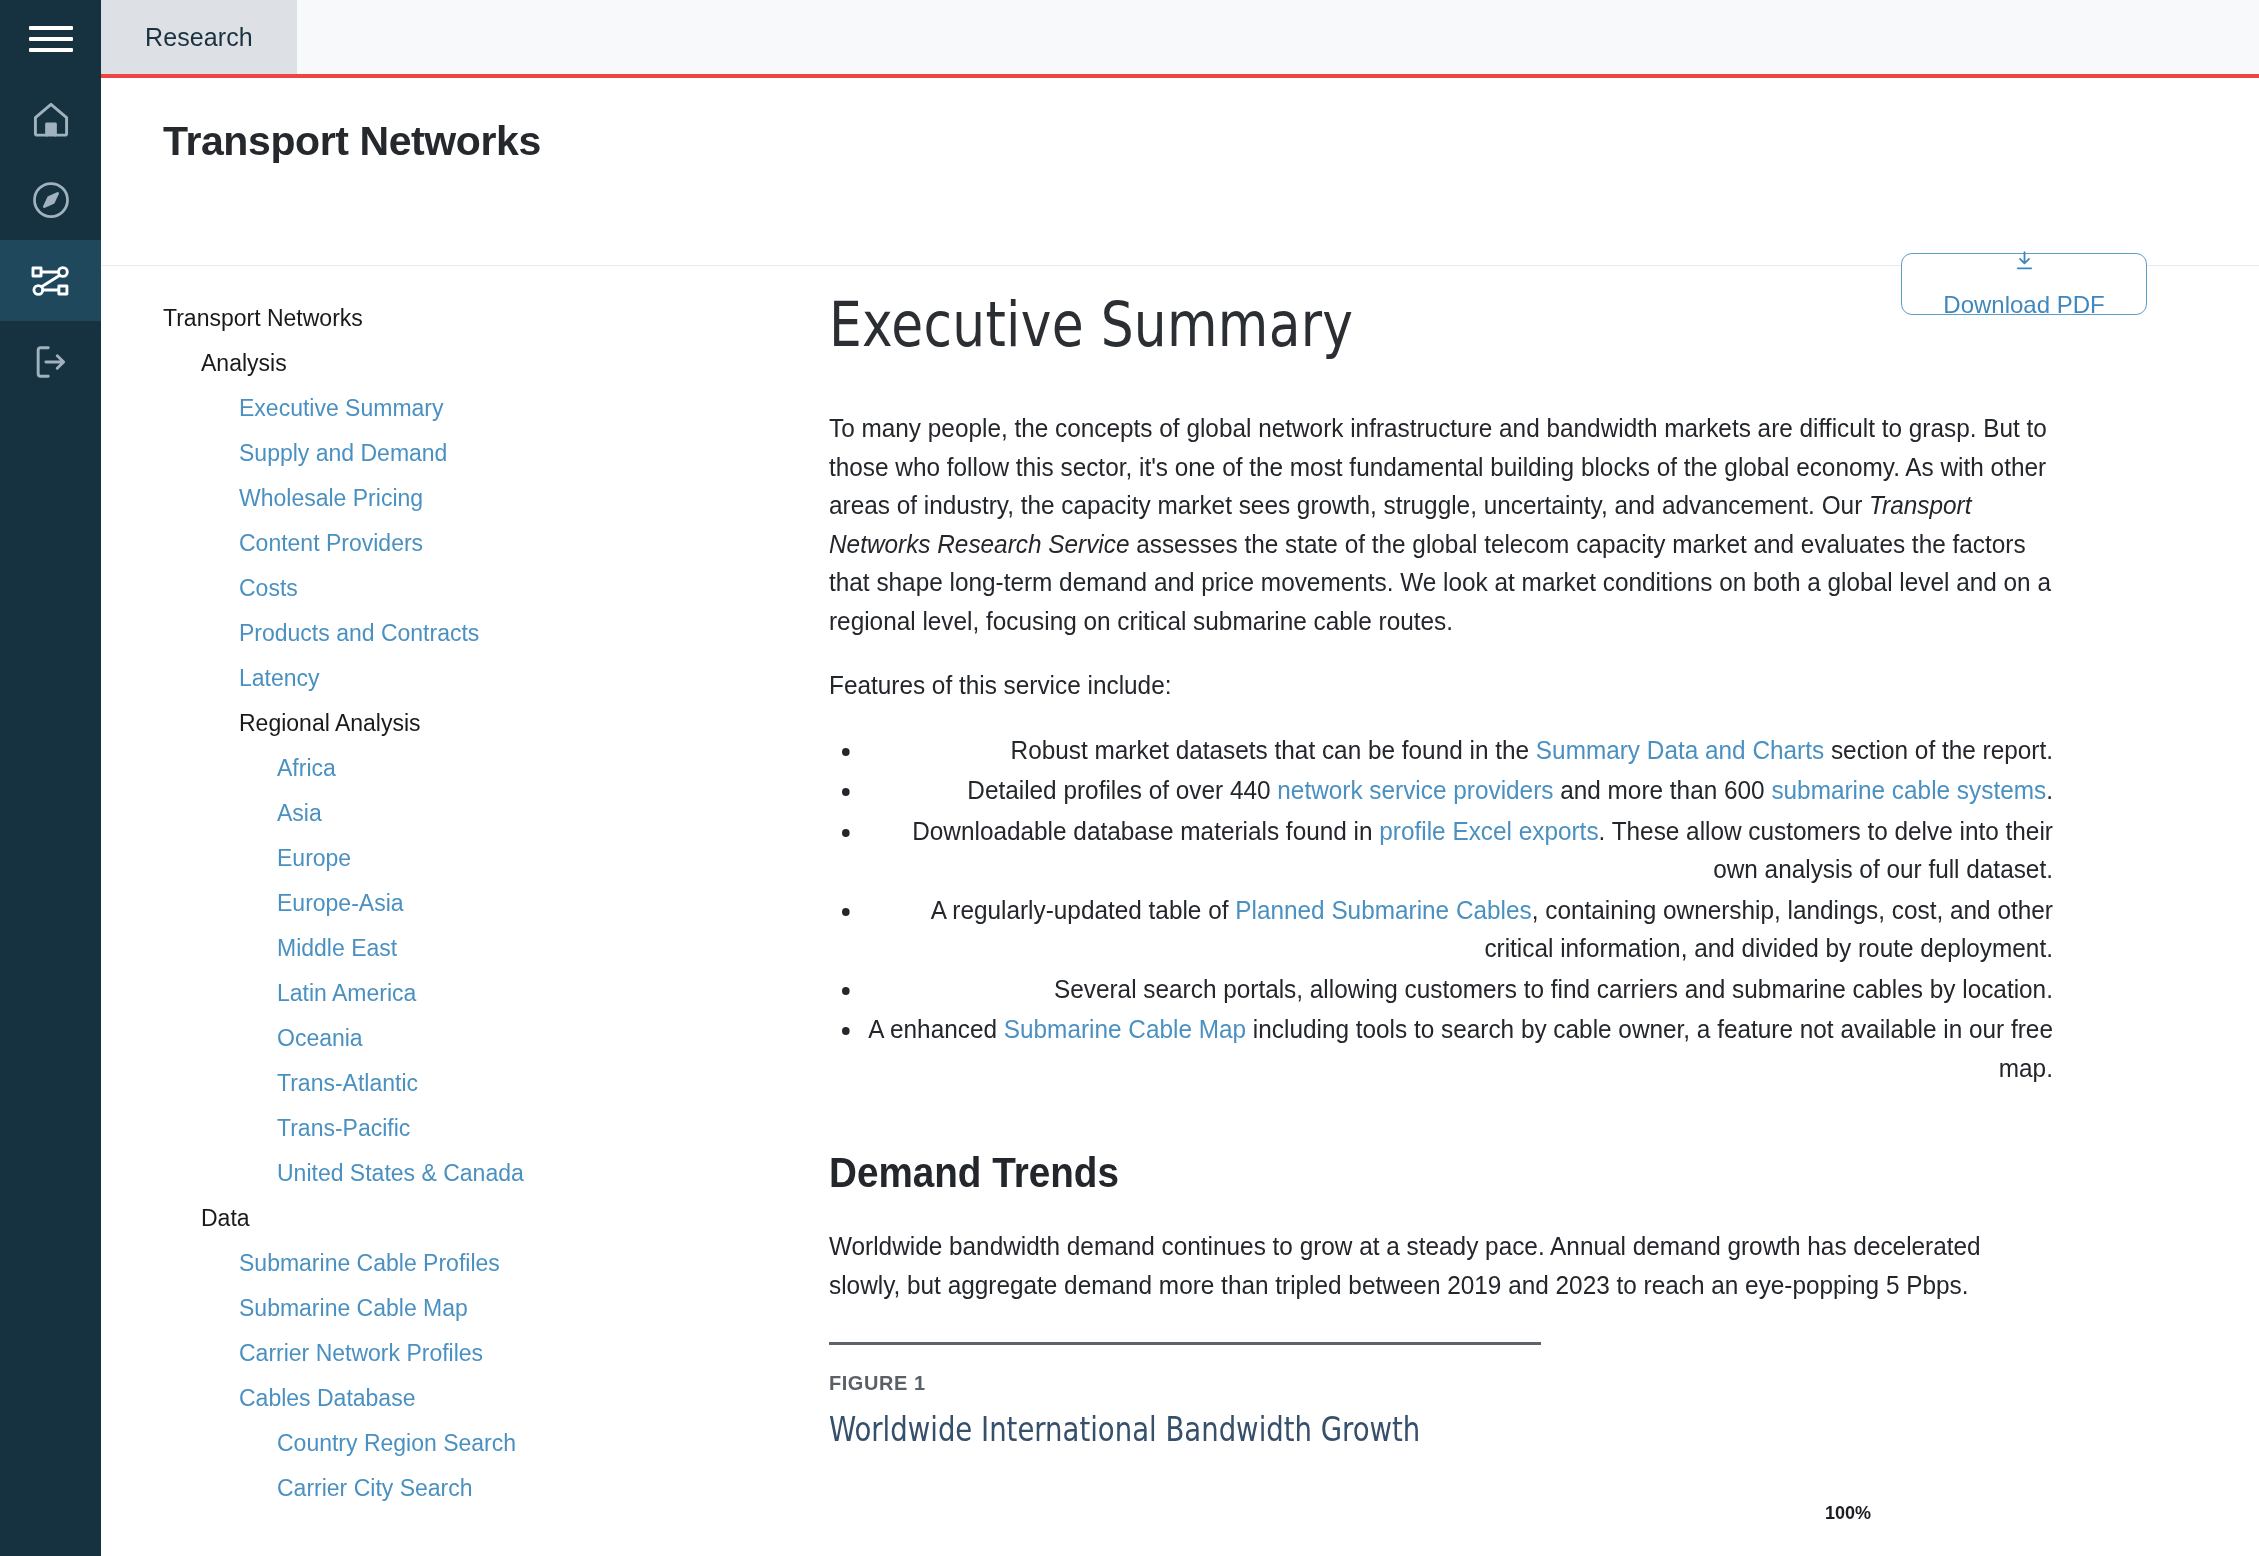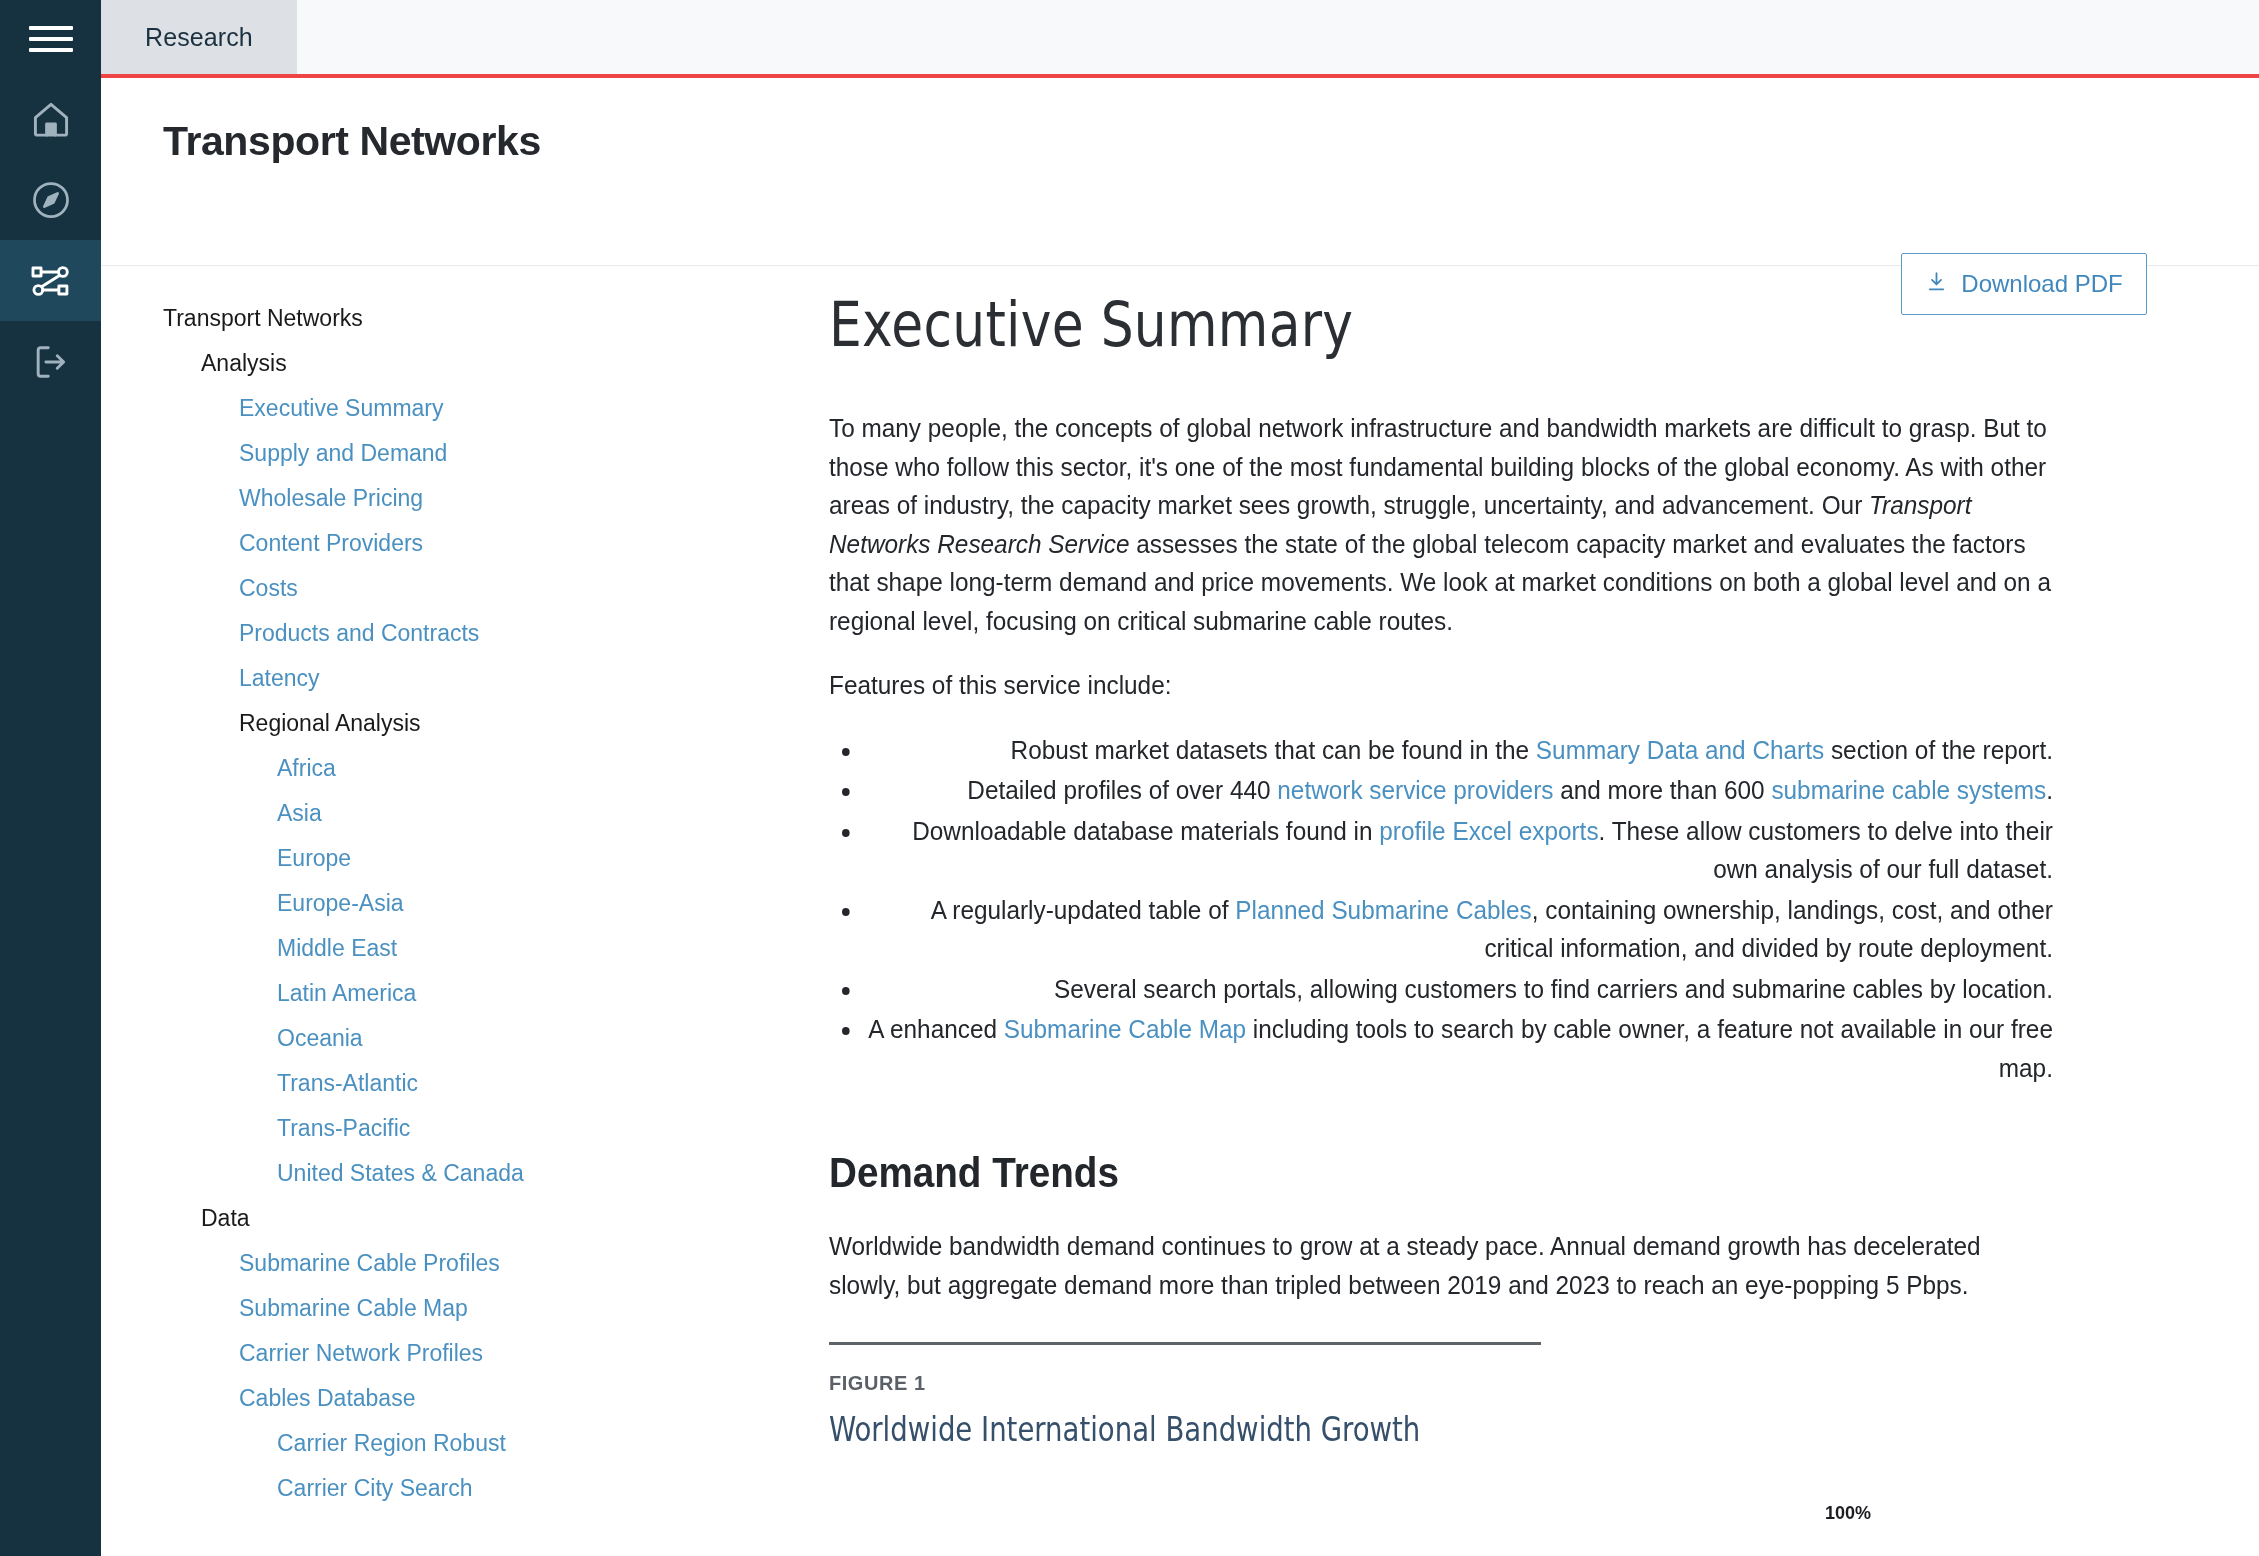--- a/index.html
+++ b/index.html
@@ -61,26 +61,27 @@
     position: relative;
     min-height: 188px;
   }
   #page-title {
     font-size: 41px; font-weight: bold; color: #25282d;
     letter-spacing: -0.4px; margin: 0;
   }
   #dl-btn {
     position: absolute; right: 112px; top: 175px;
     width: 246px; height: 62px;
-    border: 1px solid #5b9bc8; border-radius: 2px;
+    border: 1px solid #5b9bc8; border-radius: 11px;
     background: #ffffff; color: #3f87bc;
     font-size: 24px;
     display: flex; align-items: center; justify-content: center; gap: 13px;
     cursor: pointer;
     font-family: "Liberation Sans", sans-serif;
+    flex-direction: column;
   }
 
   
   #body { flex: 1; display: flex; overflow: hidden; }
 
   
   #toc {
     width: 660px; min-width: 660px;
     padding: 30px 0 0 62px;
     overflow: hidden;
@@ -262,21 +263,21 @@
           <div class="toc-item lvl3">Latin America</div>
           <div class="toc-item lvl3">Oceania</div>
           <div class="toc-item lvl3">Trans-Atlantic</div>
           <div class="toc-item lvl3">Trans-Pacific</div>
           <div class="toc-item lvl3">United States &amp; Canada</div>
           <div class="toc-item lvl1 plain">Data</div>
           <div class="toc-item lvl2">Submarine Cable Profiles</div>
           <div class="toc-item lvl2">Submarine Cable Map</div>
           <div class="toc-item lvl2">Carrier Network Profiles</div>
           <div class="toc-item lvl2">Cables Database</div>
-          <div class="toc-item lvl3">Carrier Region Robust</div>
+          <div class="toc-item lvl3">Country Region Search</div>
           <div class="toc-item lvl3">Carrier City Search</div>
         </nav>
 
       <main id="article">
 
         <h1 class="doc">Executive Summary</h1>
 
         <p class="doc">
           <span>To many people, the concepts of global network infrastructure and bandwidth markets are difficult to grasp. But to those who follow this sector, it's one of the most fundamental building blocks of the global economy. As with other areas of industry, the capacity market sees growth, struggle, uncertainty, and advancement. Our </span><em>Transport Networks Research Service</em><span> assesses the state of the global telecom capacity market and evaluates the factors that shape long-term demand and price movements. We look at market conditions on both a global level and on a regional level, focusing on critical submarine cable routes.</span>
         </p>

